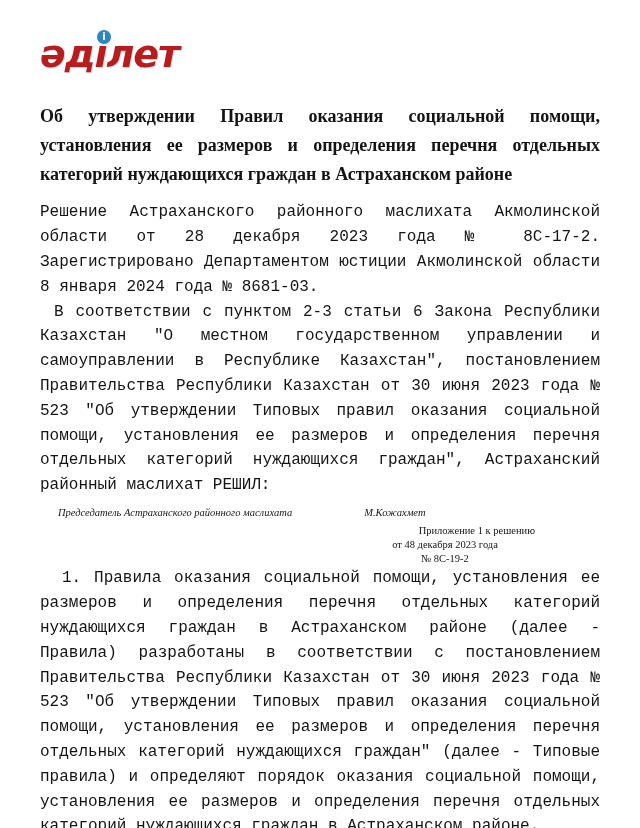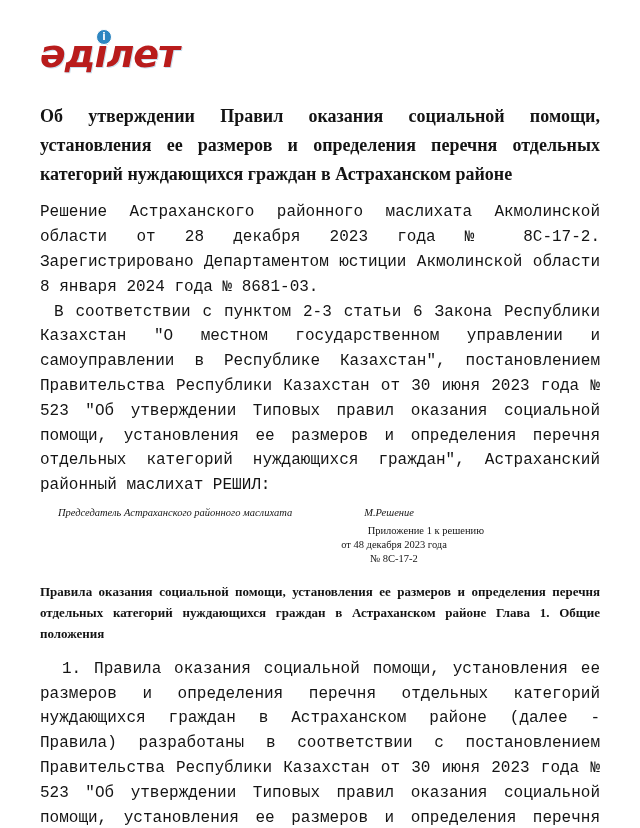--- a/index.html
+++ b/index.html
@@ -75,21 +75,21 @@
     align-items: flex-end;
     margin-top: 9px;
     font-size: 10.5px;
     font-style: italic;
   }
   .sig-left { margin-left: 18px; white-space: nowrap; }
   .sig-right { margin-left: 72px; white-space: nowrap; }
 
   .annex {
     width: 180px;
-    margin: 6px 116px 0 auto;
+    margin: 6px 65px 0 auto;
     text-align: center;
     font-size: 10.5px;
     line-height: 1.35;
   }
   .annex div:first-child { text-align: right; }
 
   .section-title {
     font-size: 13px;
     font-weight: bold;
     line-height: 1.6;
@@ -112,26 +112,25 @@
 
   <p class="para">Решение Астраханского районного маслихата Акмолинской области от 28 декабря 2023 года № 8С-17-2. Зарегистрировано Департаментом юстиции Акмолинской области 8 января 2024 года № 8681-03.</p>
 
   <p class="para indent-sm">В соответствии с пунктом 2-3 статьи 6 Закона Республики Казахстан "О местном государственном управлении и самоуправлении в Республике Казахстан", постановлением Правительства Республики Казахстан от 30 июня 2023 года № 523 "Об утверждении Типовых правил оказания социальной помощи, установления ее размеров и определения перечня отдельных категорий нуждающихся граждан", Астраханский районный маслихат РЕШИЛ:</p>
 
 
 
 
   <div class="sig-row">
     <span class="sig-left">Председатель Астраханского районного маслихата</span>
-    <span class="sig-right">М.Решение</span>
+    <span class="sig-right">М.Кожахмет</span>
   </div>
 
   <div class="annex">
     <div>Приложение 1 к решению</div>
     <div>от 48 декабря 2023 года</div>
-    <div>№ 8С-17-2</div>
+    <div>№ 8С-19-2</div>
   </div>
 
-  <h2 class="section-title">Правила оказания социальной помощи, установления ее размеров и определения перечня отдельных категорий нуждающихся граждан в Астраханском районе Глава 1. Общие положения</h2>
 
   <p class="para indent-md">1. Правила оказания социальной помощи, установления ее размеров и определения перечня отдельных категорий нуждающихся граждан в Астраханском районе (далее - Правила) разработаны в соответствии с постановлением Правительства Республики Казахстан от 30 июня 2023 года № 523 "Об утверждении Типовых правил оказания социальной помощи, установления ее размеров и определения перечня отдельных категорий нуждающихся граждан" (далее - Типовые правила) и определяют порядок оказания социальной помощи, установления ее размеров и определения перечня отдельных категорий нуждающихся граждан в Астраханском районе.</p>
 
 </div>
 
 </body></html>

